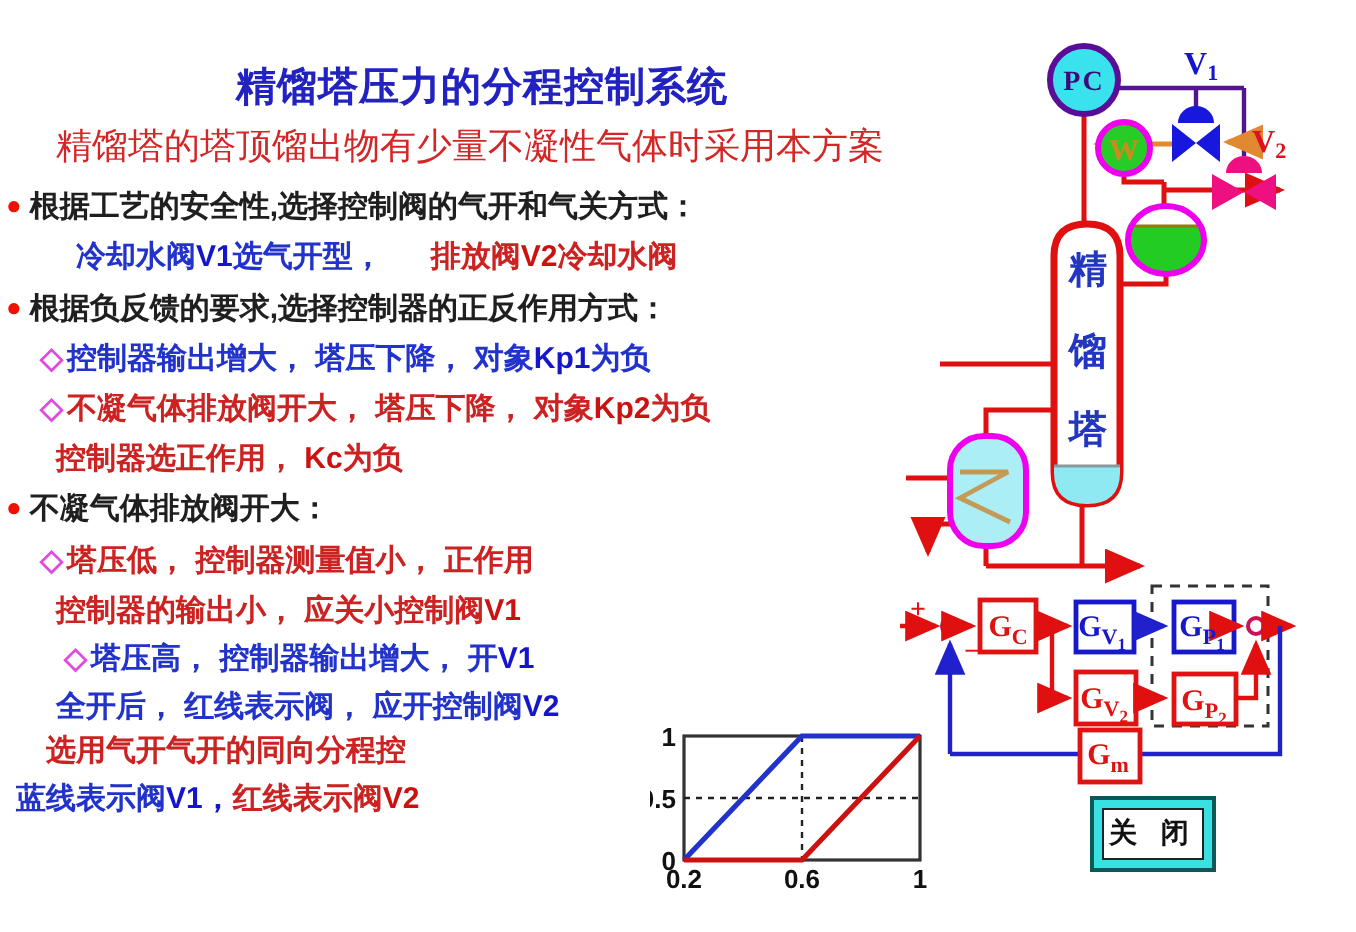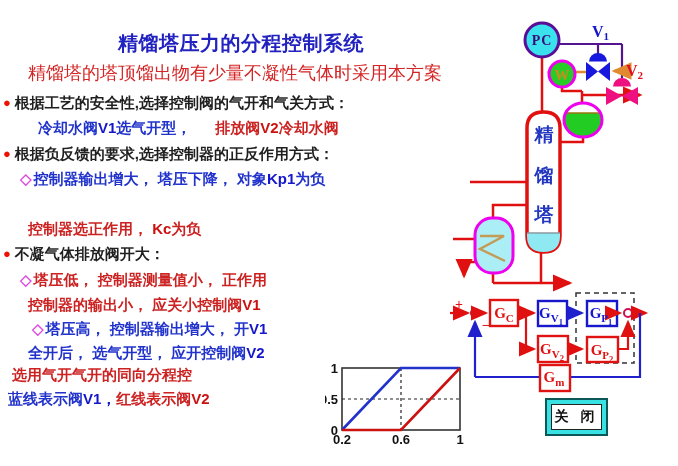--- a/index.html
+++ b/index.html
@@ -30,34 +30,35 @@
   <div class="sub">精馏塔的塔顶馏出物有少量不凝性气体时采用本方案</div>
 
   <div class="line blk" style="left:3px;top:94px"><span class="bullet">●</span><span>根据工艺的安全性,选择控制阀的气开和气关方式：</span></div>
 
   <div class="line" style="left:38px;top:119px"><span class="blu">冷却水阀</span><span class="bold-blu">V1</span><span class="blu">选气开型，</span><span class="red gap24">排放阀</span><span class="bold-red">V2</span><span class="red">冷却水阀</span></div>
 
   <div class="line blk" style="left:3px;top:145px"><span class="bullet">●</span><span>根据负反馈的要求,选择控制器的正反作用方式：</span></div>
 
   <div class="line blu" style="left:20px;top:170px"><span class="diam">◇</span><span>控制器输出增大， 塔压下降， 对象</span><span class="bold-blu">Kp1</span><span>为负</span></div>
 
+  <div class="line red" style="left:20px;top:195px"><span class="diam">◇</span><span>不凝气体排放阀开大， 塔压下降， 对象</span><span class="bold-red">Kp2</span><span>为负</span></div>
 
   <div class="line red" style="left:28px;top:220px"><span>控制器选正作用， </span><span class="bold-red">Kc</span><span>为负</span></div>
 
   <div class="line blk" style="left:3px;top:245px"><span class="bullet">●</span><span>不凝气体排放阀开大：</span></div>
 
   <div class="line red" style="left:20px;top:271px"><span class="diam">◇</span><span>塔压低， 控制器测量值小， 正作用</span></div>
 
   <div class="line red" style="left:28px;top:296px"><span>控制器的输出小， 应关小控制阀</span><span class="bold-red">V1</span></div>
 
   <div class="line blu" style="left:32px;top:320px"><span class="diam">◇</span><span>塔压高， 控制器输出增大， 开</span><span class="bold-blu">V1</span></div>
 
-  <div class="line blu" style="left:28px;top:344px"><span>全开后， 选气开型， 应开控制阀</span><span class="bold-blu">V2</span></div>
+  <div class="line blu" style="left:28px;top:344px"><span>全开后， 红线表示阀， 应开控制阀</span><span class="bold-blu">V2</span></div>
 
-  <div class="line red" style="left:12px;top:366px"><span>选用气开气开的同向分程控</span></div>
+  <div class="line red" style="left:23px;top:366px"><span>选用气开气开的同向分程控</span></div>
 
   <div class="line" style="left:8px;top:390px"><span class="blu">蓝线表示阀</span><span class="bold-blu">V1，</span><span class="red gap34">红线表示阀</span><span class="bold-red">V2</span></div>
 
   <svg style="position:absolute;left:440px;top:0;width:238px;height:400px" viewBox="440 0 238 400">
     <defs>
       <marker id="ar" markerWidth="9" markerHeight="8" refX="7" refY="3.5" orient="auto">
           <path d="M0,0 L8,3.5 L0,7 Z" fill="#e01010"></path>
         </marker>
       <marker id="ab" markerWidth="9" markerHeight="8" refX="7" refY="3.5" orient="auto">
           <path d="M0,0 L8,3.5 L0,7 Z" fill="#2020cc"></path>

